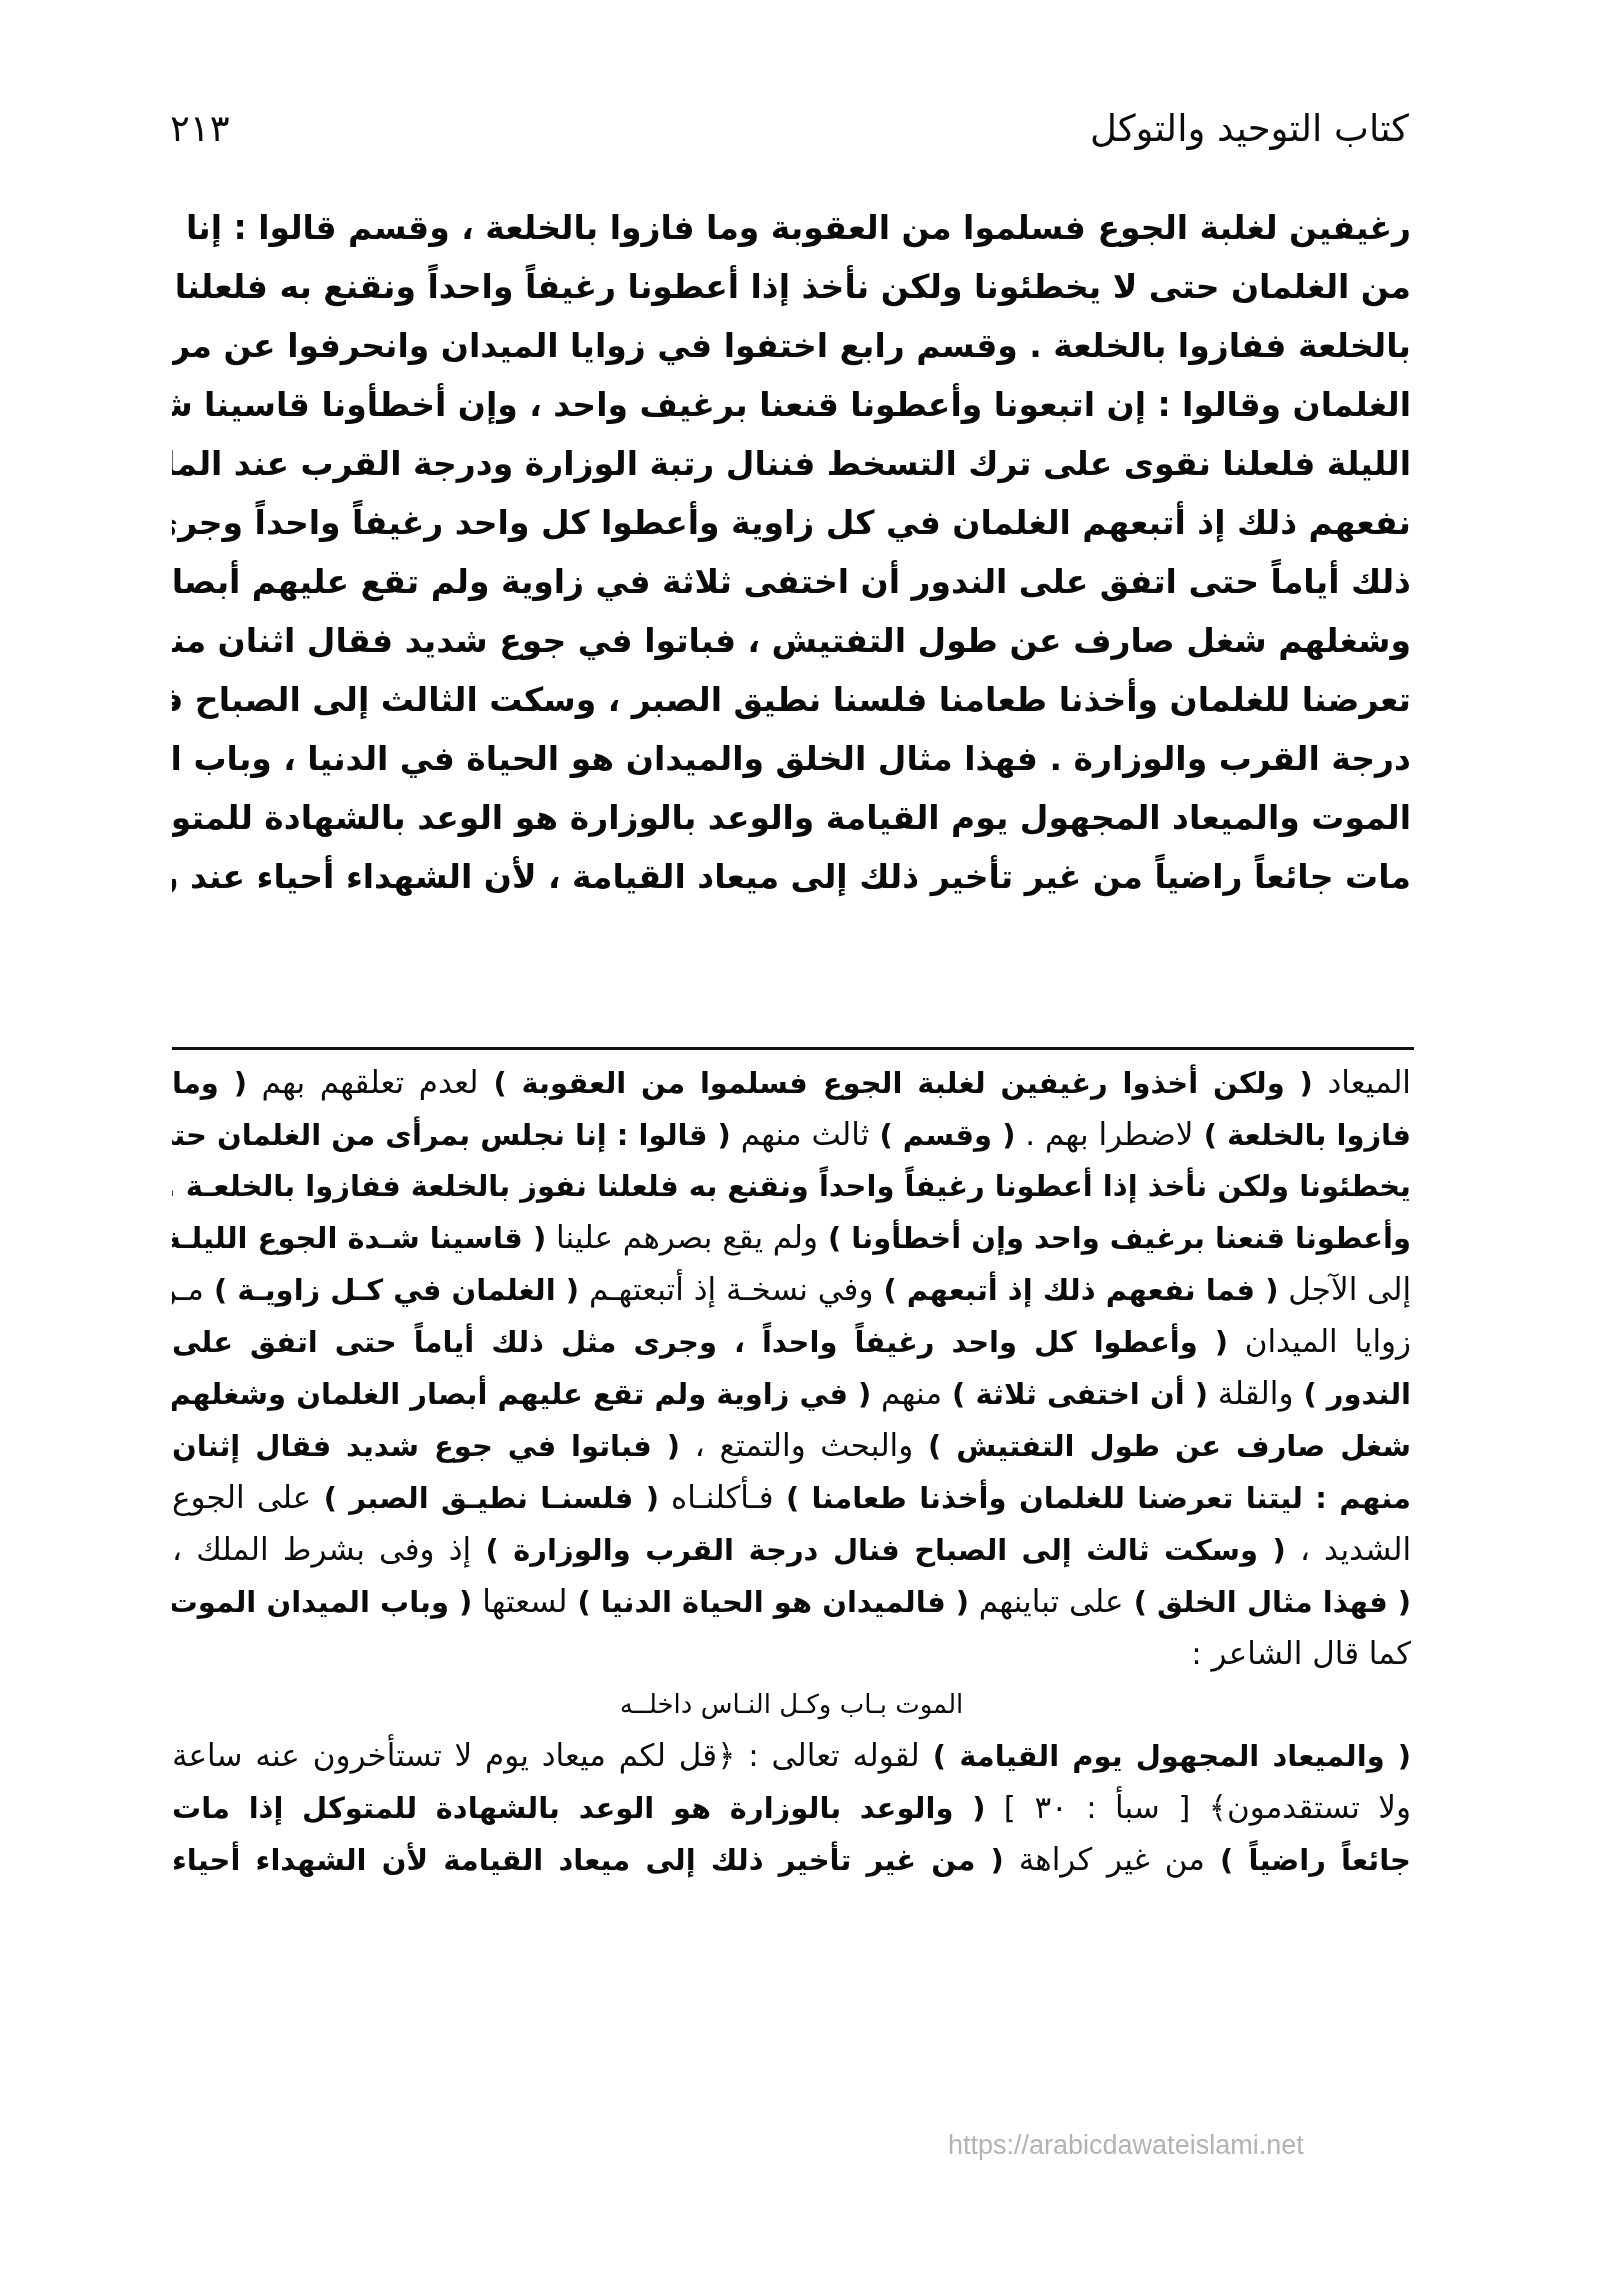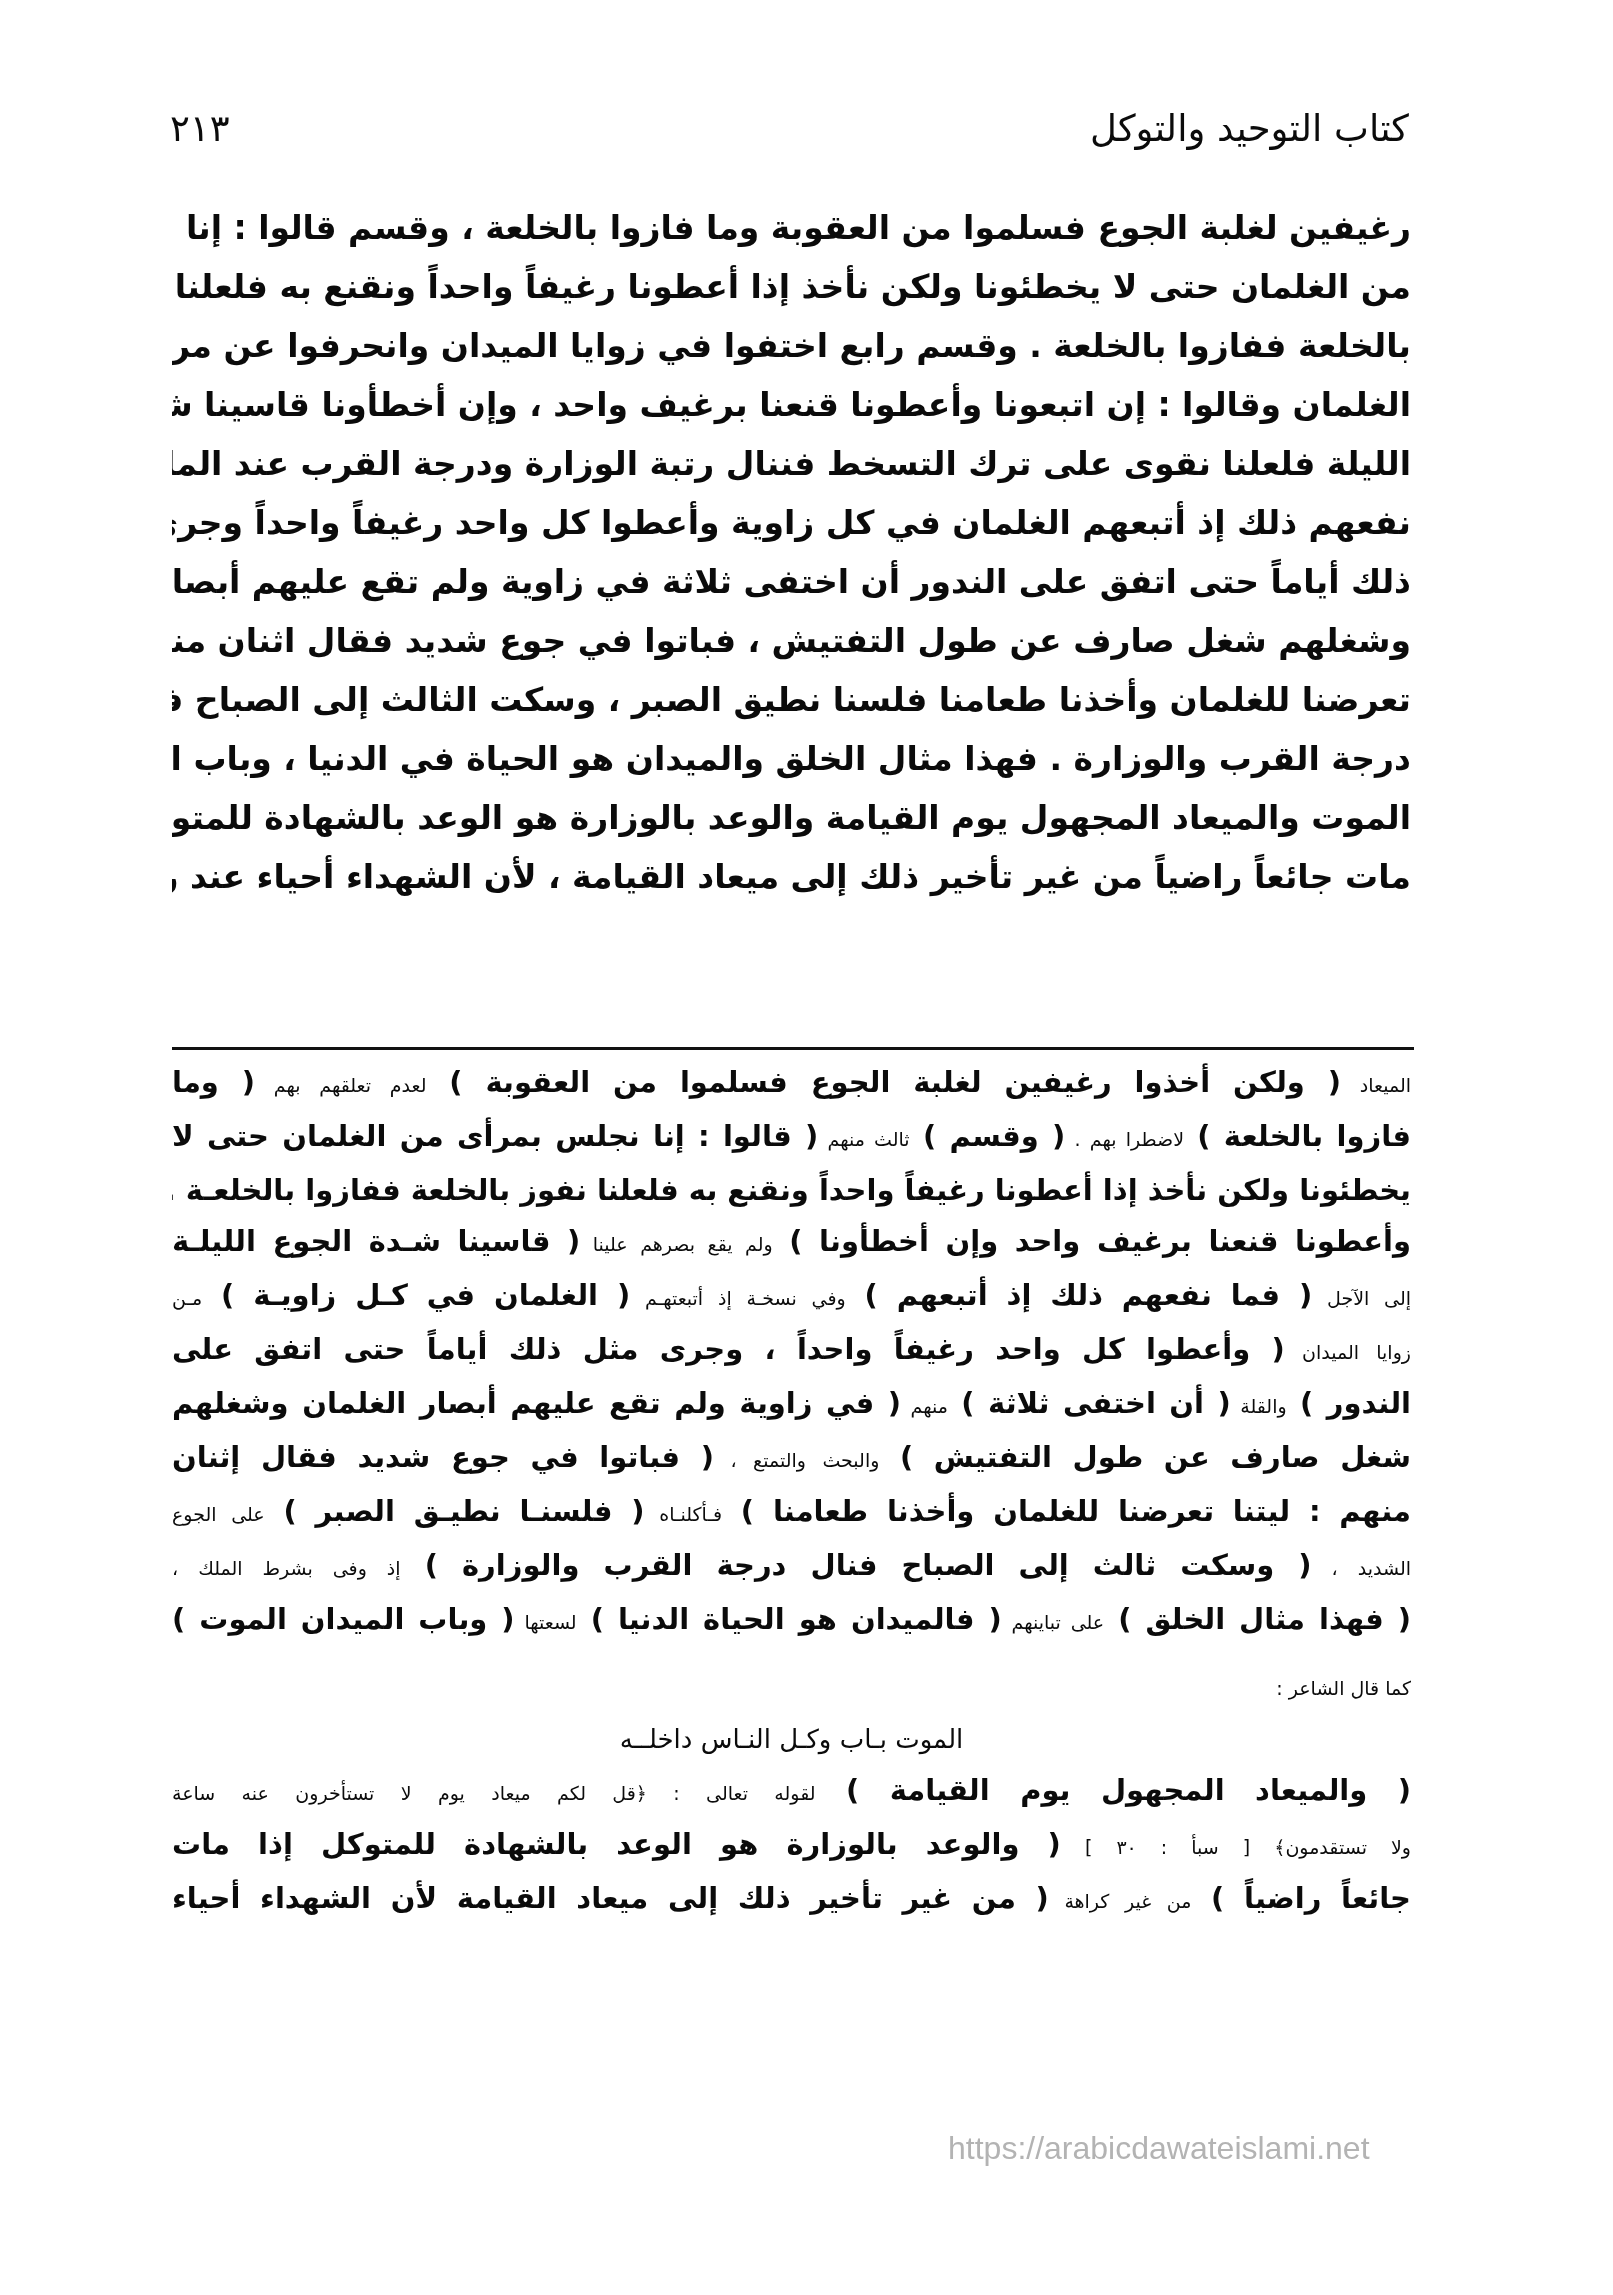--- a/index.html
+++ b/index.html
@@ -21,29 +21,29 @@
   }
   .main .line, .notes .line { display: block; white-space: nowrap; overflow: hidden; }
   .rule {
     position: absolute; left: 172px; top: 1047px; width: 1242px; height: 3.2px; background: #111;
   }
   .notes {
     position: absolute; left: 172px; top: 1057px; width: 1239px;
     direction: rtl; text-align: justify; text-align-last: justify;
     font-size: 29px; line-height: 51px; font-weight: bold;
   }
-  .notes .n { font-weight: normal; font-size: 19px; margin-top: 15px; }
+  .notes .n { font-weight: normal; font-size: 31px; }
   .notes .poem {
     display: flex; direction: rtl; justify-content: center; gap: 113px;
     font-weight: normal; font-size: 26px; text-align-last: auto;
   }
   .notes .plain { text-align-last: right; }
   .watermark {
     position: absolute; left: 948px; top: 2130px;
-    font-family: "Liberation Sans", sans-serif; font-size: 32px; color: #b3b3b3;
+    font-family: "Liberation Sans", sans-serif; font-size: 27px; color: #b3b3b3;
   }
 </style>
 </head>
 <body>
 
 <div class="page">
 
   <div class="header">
     <span class="title">كتاب التوحيد والتوكل</span>
     <span class="pagenum">٢١٣</span>

